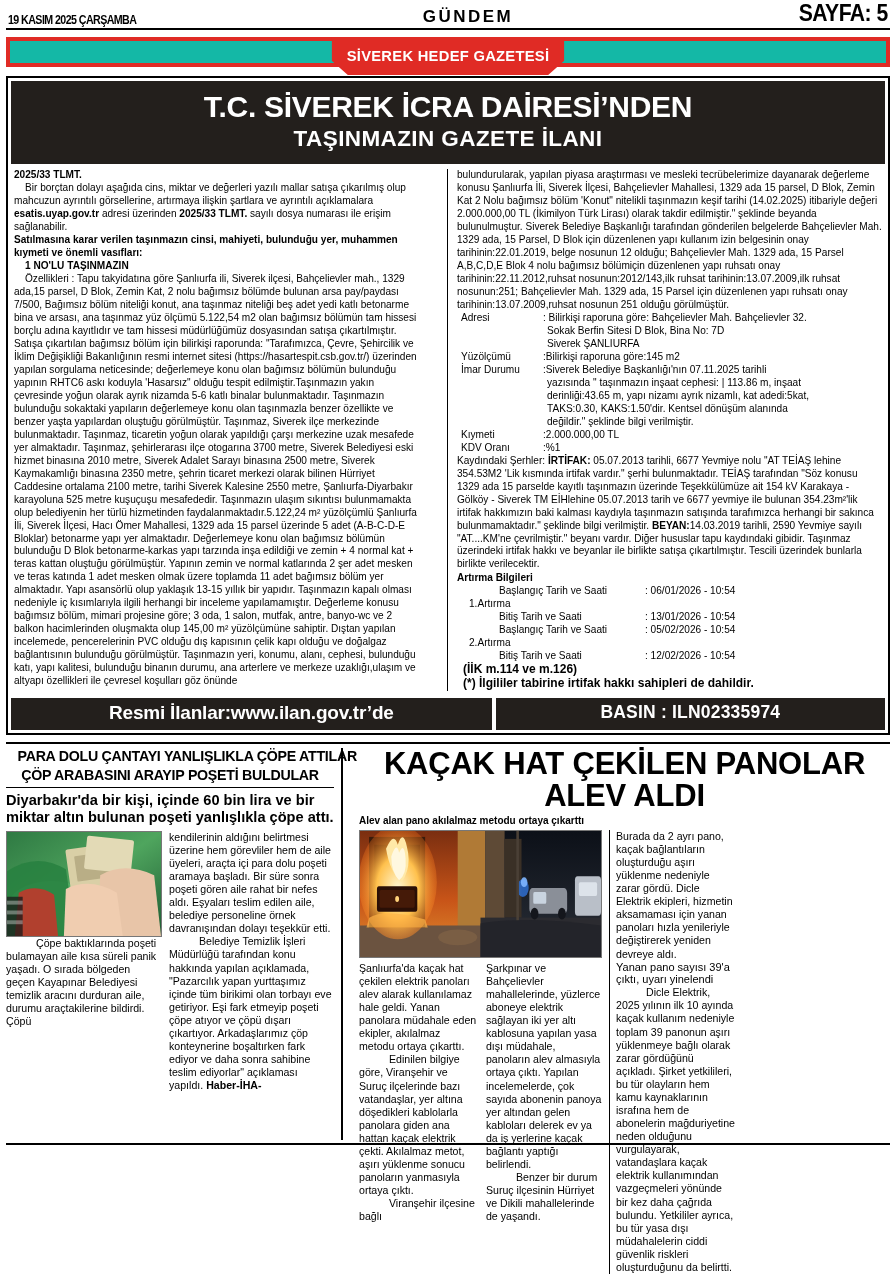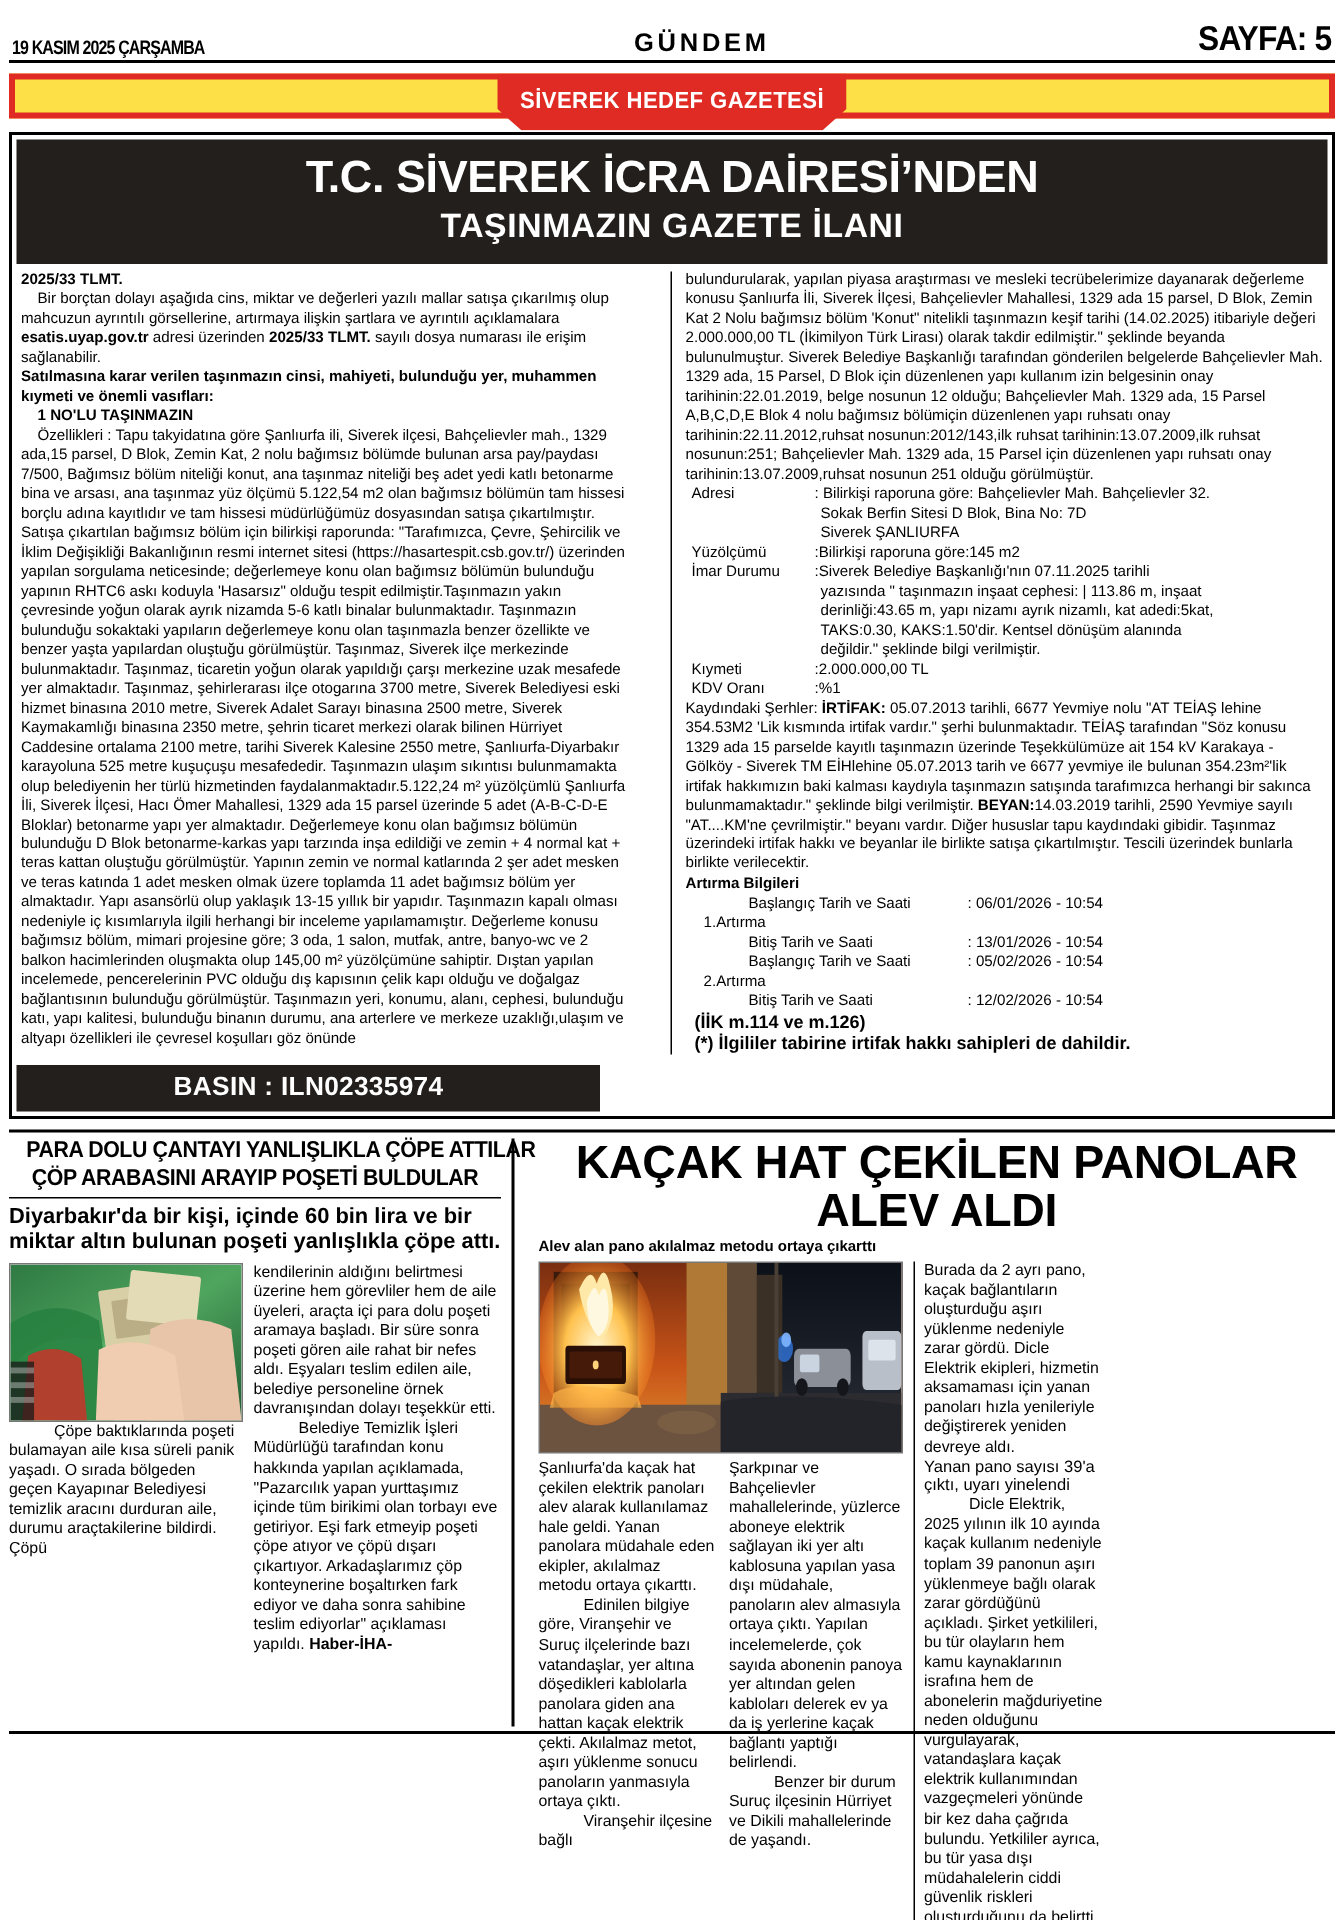--- a/index.html
+++ b/index.html
@@ -14,21 +14,21 @@
   .page {
     width: 896px; height: 1280px;
     position: relative;
     background: #fff;
     padding: 0 6px;
   }
 
   
   .masthead {
     display: flex; align-items: flex-end; justify-content: space-between;
-    height: 40px; padding: 0 2px 1px 2px;
+    height: 28px; padding: 0 2px 1px 2px;
   }
   .masthead-date {
     font-weight: bold; font-size: 13px; letter-spacing: -0.7px;
     transform: scaleX(0.82); transform-origin: left bottom;
     white-space: nowrap;
   }
   .masthead-section {
     font-weight: bold; font-size: 17px; letter-spacing: 2.5px;
     transform: translateX(-10px);
   }
@@ -40,21 +40,21 @@
   
   .banner-wrap {
     border-top: 2.5px solid #000;
     padding: 7px 0 0 0;
     position: relative;
   }
   .banner {
     position: relative;
     height: 30px;
     border: 4px solid #e02b25;
-    background: #fde047;
+    background: #14b8a6;
     display: flex; align-items: center; justify-content: center;
   }
   .banner-tab {
     position: absolute;
     left: 50%; top: -4px; transform: translateX(-50%);
     background: #e02b25;
     color: #fff;
     font-weight: bold;
     font-size: 15.5px;
     letter-spacing: 0.3px;
@@ -290,20 +290,21 @@
           <div class="lbl">Bitiş Tarih ve Saati</div>
           <div class="val">: 12/02/2026 - 10:54</div>
         </div>
 
         <div class="art-note">(İİK m.114 ve m.126)</div>
         <div class="art-note">(*) İlgililer tabirine irtifak hakkı sahipleri de dahildir.</div>
       </div>
     </div>
 
     <div class="legal-footer">
+      <div class="footer-bar footer-left">Resmi İlanlar:www.ilan.gov.tr’de</div>
       <div class="footer-bar footer-right">BASIN : ILN02335974</div>
     </div>
   </div>
 
   <div class="bottom">
 
     <div class="news-left">
       <div class="hl-left-1">PARA DOLU ÇANTAYI YANLIŞLIKLA ÇÖPE ATTILAR</div>
       <div class="hl-left-2">ÇÖP ARABASINI ARAYIP POŞETİ BULDULAR</div>
       <div class="hl-rule"></div>

